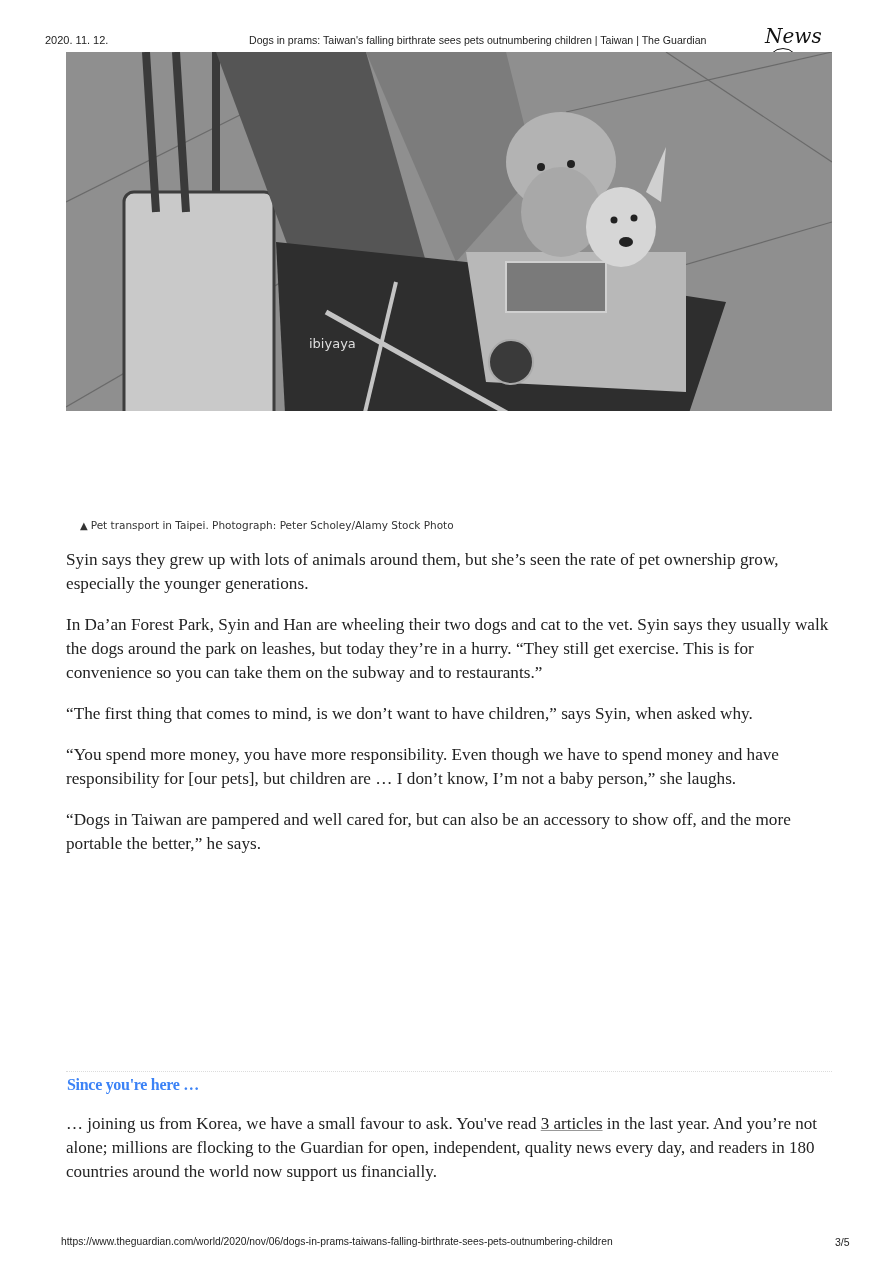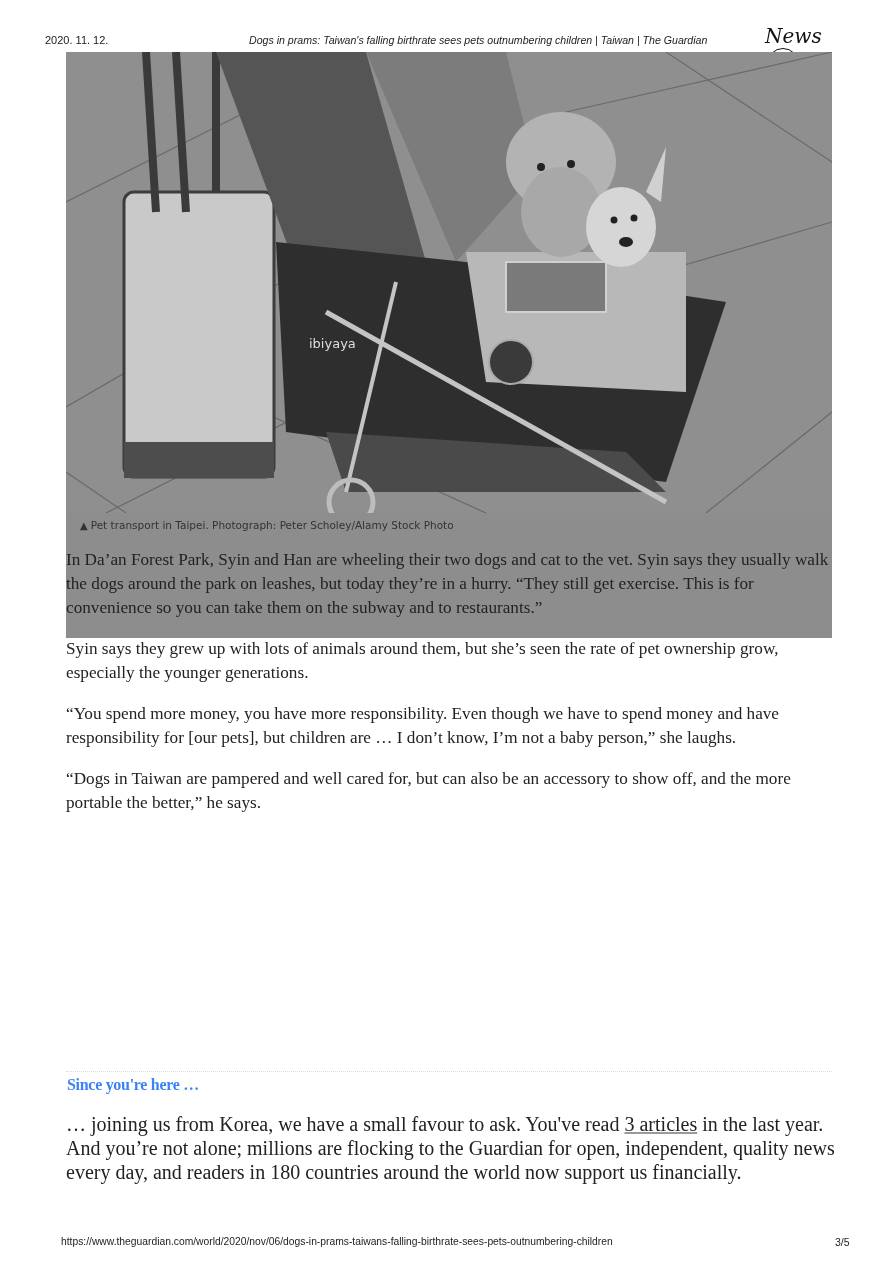--- a/index.html
+++ b/index.html
@@ -1,30 +1,30 @@
 <!DOCTYPE html>
 <html><head>
 <meta charset="utf-8">
 <style>
   html, body { margin:0; padding:0; background:#ffffff; }
   body { width:893px; height:1264px; position:relative; overflow:hidden; color:#121212; }
   .print-header { position:absolute; top:28px; left:0; width:826px; height:20px; font-family:"Liberation Sans", sans-serif; font-size:11px; color:#222; }
   .print-date { position:absolute; left:45px; top:6px; }
-  .print-title { position:absolute; left:249px; top:6px; white-space:nowrap; font-size:10.6px;font-style:italic; }
+  .print-title { position:absolute; left:249px; top:6px; white-space:nowrap; font-size:10.6px; }
   .handwriting { position:absolute; left:765px; top:-4px; font-family:"DejaVu Serif", serif; font-style:italic; font-size:20px; color:#111; letter-spacing:0px; }
   .handwriting .circle { display:inline-block; width:30px; height:30px; border:1.6px solid #111; border-radius:50%; text-align:center; line-height:30px; font-style:normal; font-family:"DejaVu Sans", sans-serif; font-size:20px; margin-left:2px; vertical-align:middle; }
-  .photo { position:absolute; left:66px; top:52px; width:766px; height:586px; background:#8d8d8d; overflow:hidden; }
+  .photo { position:absolute; left:66px; top:52px; width:766px; height:359px; background:#8d8d8d; overflow:hidden; }
   .photo svg { display:block; }
   .caption { position:absolute; left:67px; top:519px; font-family:"DejaVu Sans", sans-serif; font-size:10.5px; color:#333;margin-left:13px; }
   .caption .tri { font-size:10px; margin-right:3px; }
   .article { position:absolute; left:66px; top:548px; width:770px; font-family:"Liberation Serif", serif; font-size:17.2px; line-height:24px; color:#222; }
   .article p { margin:0 0 17px 0; }
   .divider { position:absolute; left:66px; top:1071px; width:766px; border-top:1px dotted #dcdcdc; }
   .support-title { position:absolute; left:67px; top:1076px; font-family:"Liberation Serif", serif; font-weight:bold; font-size:16px; color:#3b82f6; letter-spacing:-0.3px; }
-  .support-body { position:absolute; left:66px; top:1112px; width:770px; font-family:"Liberation Serif", serif; font-size:20px; line-height:24px; color:#222; }
+  .support-body { position:absolute; left:66px; top:1112px; width:770px; font-family:"Liberation Serif", serif; font-size:17px; line-height:24px; color:#222; }
   .support-body a { color:#222; text-decoration:underline; text-decoration-color:#999; }
   .print-footer { position:absolute; top:1236px; left:0; width:893px; font-family:"Liberation Sans", sans-serif; font-size:10.5px; color:#222; }
   .print-url { position:absolute; left:39px; white-space:nowrap; font-size:10.3px;padding-left:22px; }
   .print-page { position:absolute; left:835px; }
 </style>
 </head>
 <body>
 
 <div class="print-header">
   <span class="print-date">2020. 11. 12.</span>
@@ -78,22 +78,23 @@
       <ellipse cx="560" cy="190" rx="7" ry="5" fill="#222"></ellipse>
     </g>
   </svg>
 </div>
 
 <div class="caption">
   <span class="tri">▲</span><span>Pet transport in Taipei. Photograph: Peter Scholey/Alamy Stock Photo</span>
 </div>
 
 <div class="article">
+  <p>Syin says they grew up with lots of animals around them, but she’s seen the rate of pet ownership grow, especially the younger generations.</p>
   <p>In Da’an Forest Park, Syin and Han are wheeling their two dogs and cat to the vet. Syin says they usually walk the dogs around the park on leashes, but today they’re in a hurry. “They still get exercise. This is for convenience so you can take them on the subway and to restaurants.”</p>
-  <p>Syin says they grew up with lots of animals around them, but she’s seen the rate of pet ownership grow, especially the younger generations.</p>
+  <p>“The first thing that comes to mind, is we don’t want to have children,” says Syin, when asked why.</p>
   <p>“You spend more money, you have more responsibility. Even though we have to spend money and have responsibility for [our pets], but children are … I don’t know, I’m not a baby person,” she laughs.</p>
   <p>“Dogs in Taiwan are pampered and well cared for, but can also be an accessory to show off, and the more portable the better,” he says.</p>
 </div>
 
 <div class="divider"></div>
 
 <div class="support-title">Since you're here …</div>
 <div class="support-body">
   <span>… joining us from Korea, we have a small favour to ask. You've read </span><a href="#">3 articles</a><span> in the last year. And you’re not alone; millions are flocking to the Guardian for open, independent, quality news every day, and readers in 180 countries around the world now support us financially.</span>
 </div>

